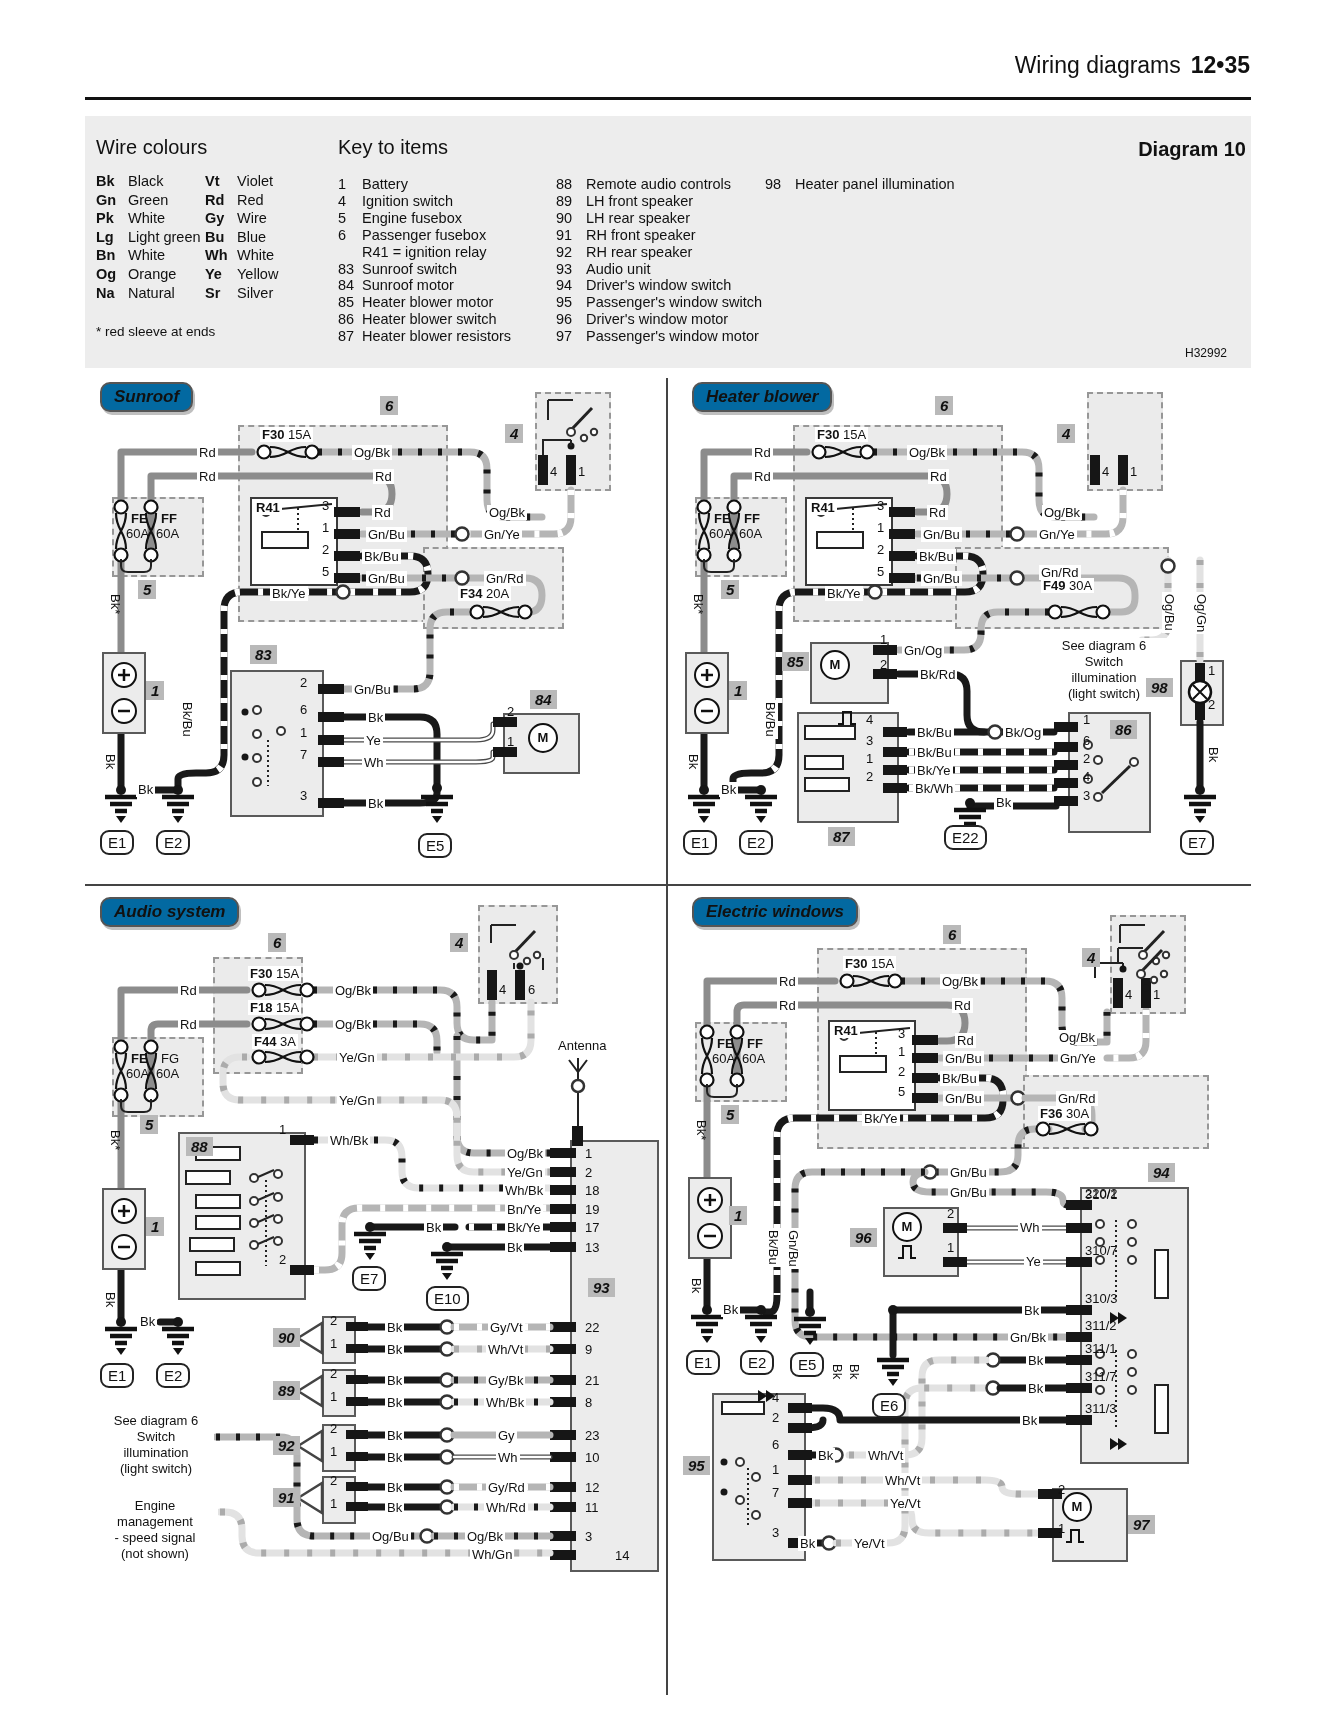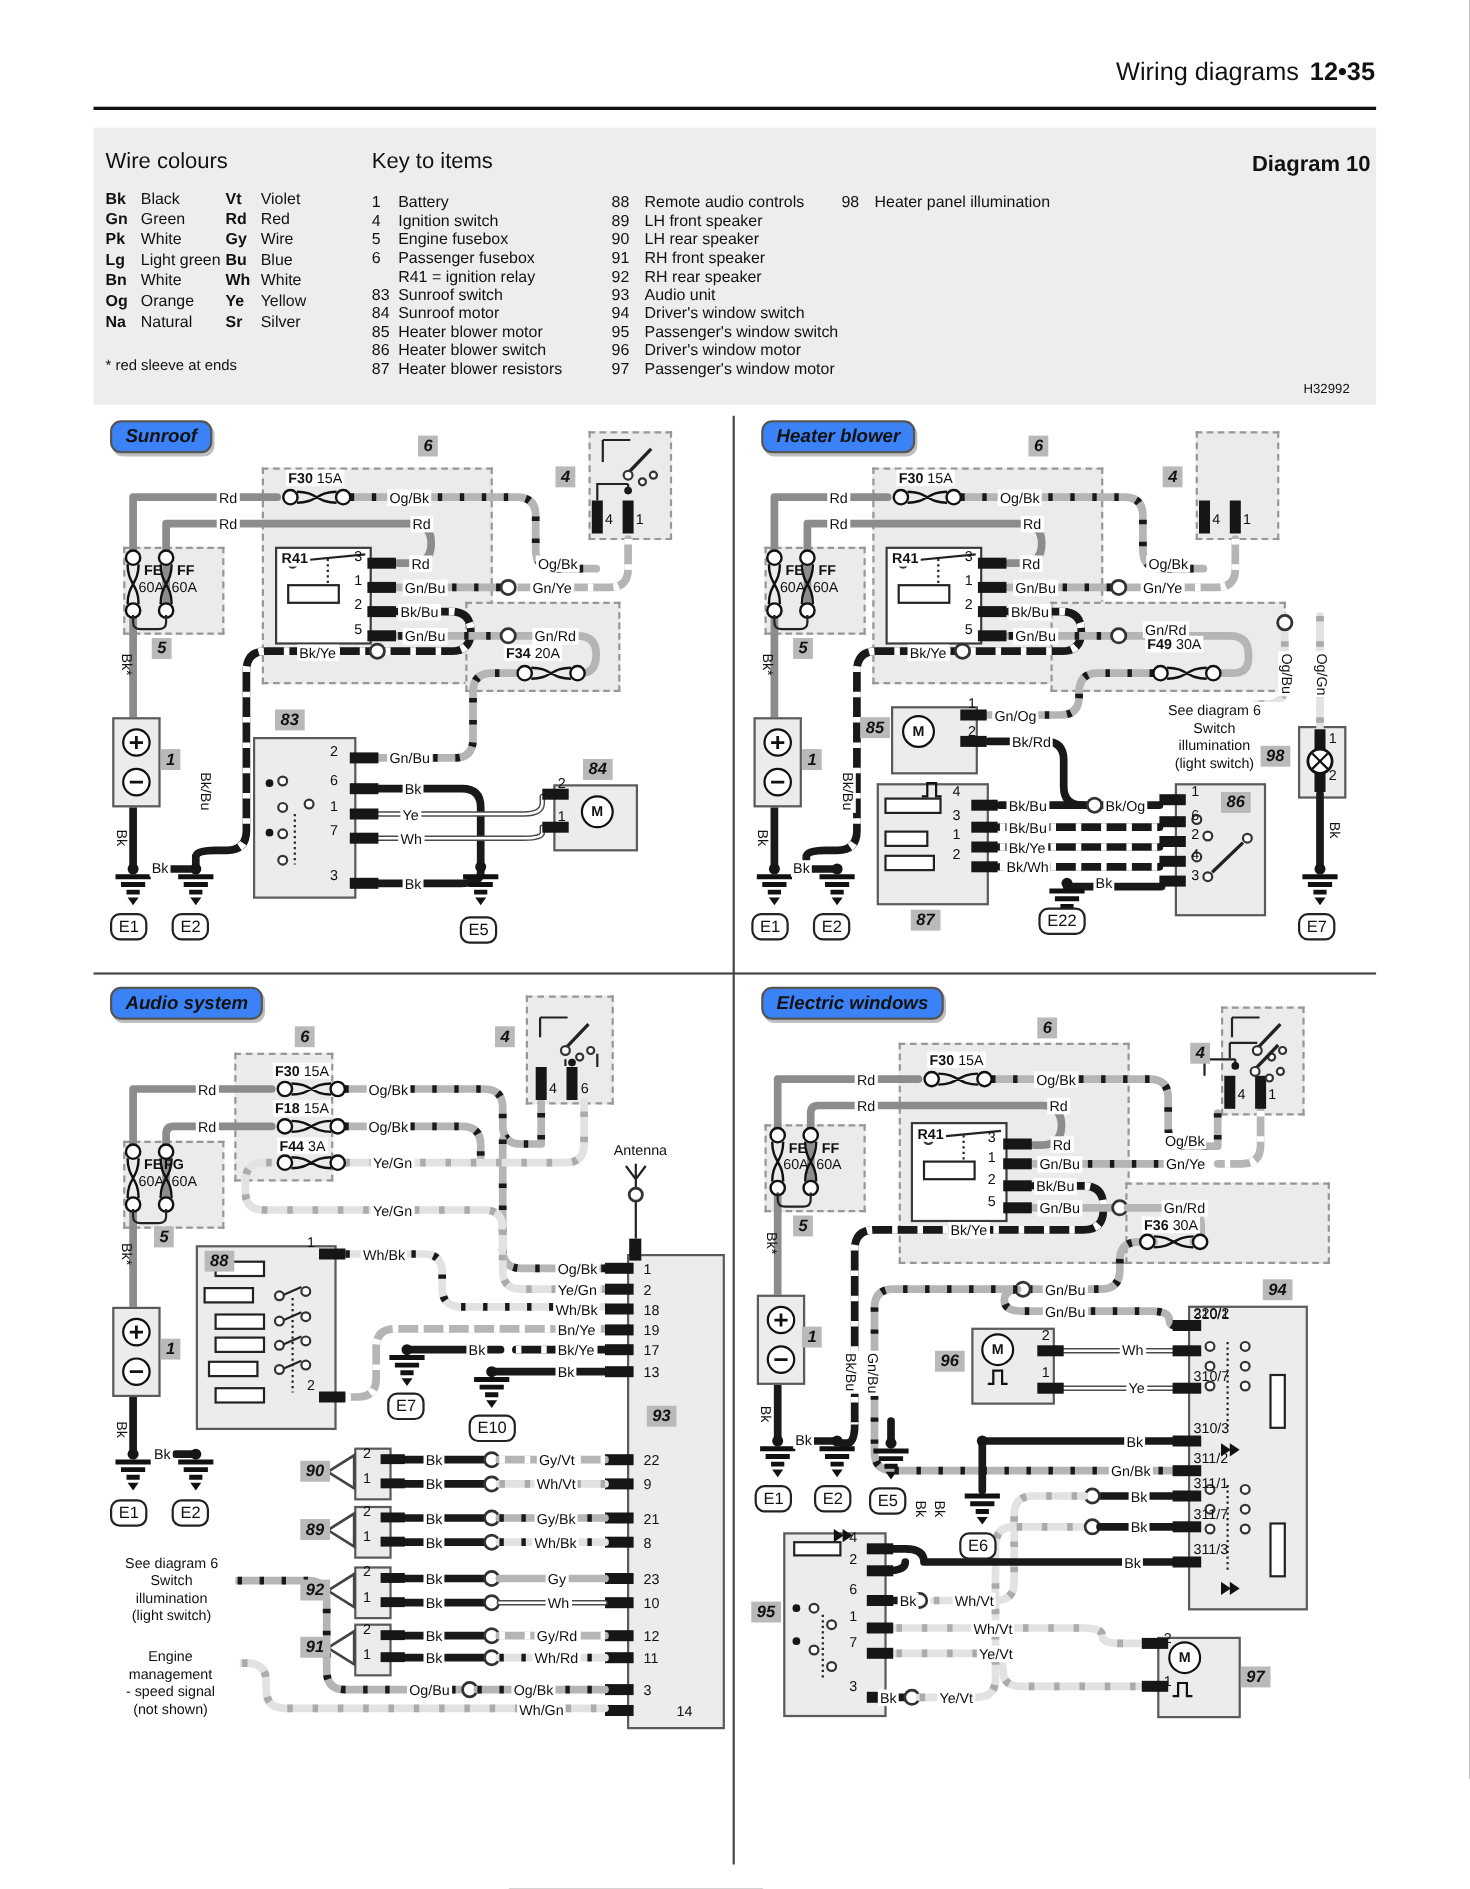--- a/index.html
+++ b/index.html
@@ -12,21 +12,21 @@
   .ltitle{position:absolute;font-size:20px;z-index:3;}
   .dg10{position:absolute;right:90px;top:138px;font-size:20px;font-weight:bold;z-index:3;}
   .code{position:absolute;left:1185px;top:346px;font-size:12px;z-index:3;}
   .lcol{position:absolute;z-index:3;font-size:14.5px;}
   .lr{line-height:18.6px;white-space:nowrap;}
   .lr b{display:inline-block;width:32px;}
   .kr{line-height:16.9px;white-space:nowrap;}
   .kr i{display:inline-block;width:24px;font-style:normal;}
   .vdiv{position:absolute;left:666px;top:378px;width:2px;height:1317px;background:#444;z-index:0;}
   .hdiv{position:absolute;left:85px;top:884px;width:1166px;height:2px;background:#444;z-index:0;}
-  .qt{position:absolute;z-index:4;background:#3b82f6;border:2px solid #555;border-radius:10px;
+  .qt{position:absolute;z-index:4;background:#0369a1;border:2px solid #555;border-radius:10px;
       font:italic bold 17px/22px "Liberation Sans",sans-serif;padding:2px 12px;box-shadow:2px 3px 0 rgba(0,0,0,.25);}
   .t{position:absolute;z-index:4;background:#b9b9b9;font:italic bold 15px/19px "Liberation Sans",sans-serif;padding:0 5px;}
   .wl{position:absolute;z-index:3;background:#fff;font:13px/15px "Liberation Sans",sans-serif;padding:0 2px;white-space:nowrap;}
   .nb{background:transparent;}
   .pn{position:absolute;z-index:3;font:13px/15px "Liberation Sans",sans-serif;white-space:nowrap;}
   .vl{position:absolute;z-index:3;background:#fff;font:13px "Liberation Sans",sans-serif;writing-mode:vertical-rl;padding:2px 0;}
   .vnb{background:transparent;}
   .g{position:absolute;z-index:4;background:#fff;border:2px solid #222;border-radius:9px;font:15px/19px "Liberation Sans",sans-serif;padding:1px 6px;}
   .db{position:absolute;z-index:1;background:#ebebeb;border:2px dashed #979797;}
   .cb{position:absolute;z-index:1;background:#ececec;border:2px solid #5a5a5a;}
@@ -784,21 +784,21 @@
   <span class="wl" style="left:333px;top:983px">Og/Bk</span>
   <span class="wl" style="left:178px;top:1017px">Rd</span>
   <span class="wl" style="left:333px;top:1017px">Og/Bk</span>
   <span class="wl" style="left:337px;top:1050px">Ye/Gn</span>
   <span class="wl" style="left:337px;top:1093px">Ye/Gn</span>
   <span class="pn" style="left:499px;top:982px">4</span>
   <span class="pn" style="left:528px;top:982px">6</span>
   <span class="wl nb" style="left:556px;top:1038px">Antenna</span>
   <span class="wl nb" style="left:129px;top:1051px;font-weight:bold">FE</span>
   <span class="wl nb" style="left:124px;top:1066px">60A</span>
-  <span class="wl nb" style="left:147px;top:1051px;font-weight:bold">FG</span>
+  <span class="wl nb" style="left:159px;top:1051px;font-weight:normal">FG</span>
   <span class="wl nb" style="left:154px;top:1066px">60A</span>
   <span class="vl vnb" style="left:108px;top:1128px">Bk*</span>
   <span class="pn" style="left:279px;top:1122px">1</span>
   <span class="pn" style="left:279px;top:1252px">2</span>
   <span class="wl" style="left:328px;top:1133px">Wh/Bk</span>
   <span class="wl" style="left:505px;top:1146px">Og/Bk</span>
   <span class="wl" style="left:505px;top:1165px">Ye/Gn</span>
   <span class="wl" style="left:503px;top:1183px">Wh/Bk</span>
   <span class="wl" style="left:505px;top:1202px">Bn/Ye</span>
   <span class="wl" style="left:424px;top:1220px">Bk</span>

